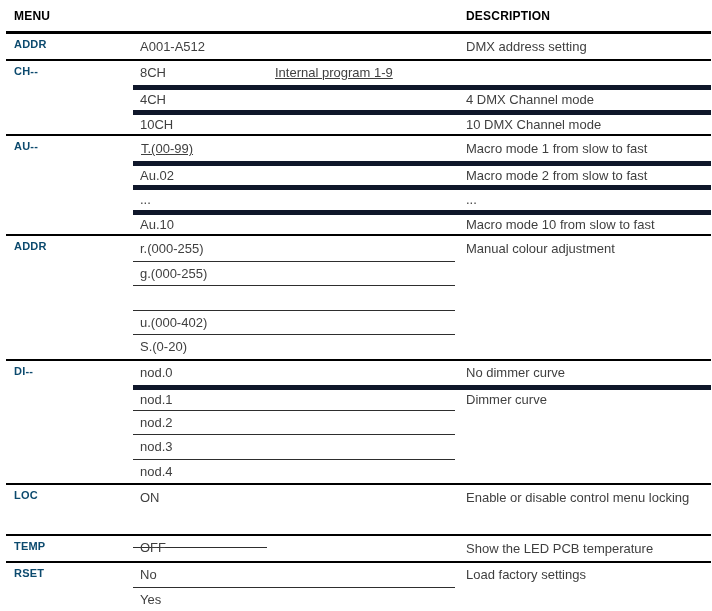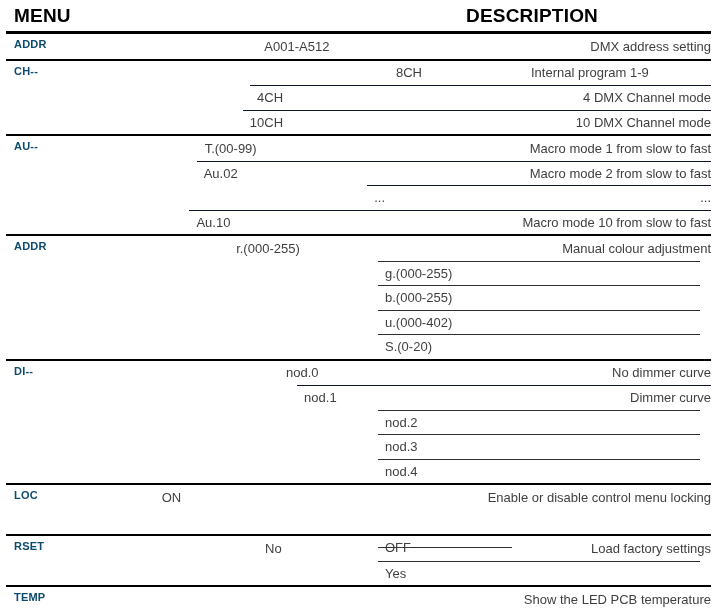--- a/index.html
+++ b/index.html
@@ -1,35 +1,35 @@
 <!DOCTYPE html>
 <html><head>
 <meta charset="utf-8">
 <style>
   html,body{margin:0;padding:0;background:#ffffff;}
   body{width:712px;height:611px;overflow:hidden;
        font-family:"Liberation Sans","DejaVu Sans",sans-serif;
        color:#3f3f3f;font-size:13px;}
   .table{margin-left:6px;width:705px;border-bottom:2px solid #000;}
   .hdr{display:flex;height:31px;border-bottom:3px solid #000;align-items:center;}
-  .hdr .h{font-weight:700;color:#000;font-size:19px;letter-spacing:.2px;}
+  .hdr .h{font-weight:700;color:#000;font-size:12px;letter-spacing:.2px;}
   .c1{width:127px;box-sizing:border-box;padding-left:8px;}
   .c4pad{padding-left:11px;}
   .section{display:flex;border-top:2px solid #000;}
   .section.first{border-top:none;}
   .menu-cell{width:127px;box-sizing:border-box;padding-left:8px;padding-top:4px;
              font-weight:700;color:#0c4a6e;font-size:11px;letter-spacing:.2px;}
-  .rows{flex:1;display:flex;flex-direction:column;align-items:flex-end;}
+  .rows{flex:1;display:flex;flex-direction:column;}
   .subrow{display:flex;align-items:stretch;height:24.5px;box-sizing:border-box;}
   .mid{display:flex;width:322px;box-sizing:border-box;}
   .val{width:134px;box-sizing:border-box;padding-left:7px;display:flex;align-items:center;}
-  .note{flex:1;box-sizing:border-box;padding-left:8px;display:flex;align-items:center;}
+  .note{flex:1;box-sizing:border-box;padding-left:8px;display:flex;align-items:center;text-decoration:underline;}
   .desc{flex:1;box-sizing:border-box;padding-left:11px;display:flex;align-items:center;}
-  .div-full{border-top:1px solid #0f172a;}
-  .div-mid .mid{border-top:1px solid #2e2e2e;margin-left:10px;}
+  .div-full{border-top:5px solid #0f172a;}
+  .div-mid .mid{border-top:1px solid #2e2e2e;}
   .div-short .val{border-top:1px solid #2e2e2e;margin-top:37px;}
 </style>
 </head>
 <body>
 
 <div class="table">
 
   <div class="hdr">
     <div class="c1 h">MENU</div>
     <div style="width:322px"></div>
@@ -120,21 +120,20 @@
       </div>
       <div class="subrow div-mid">
         <div class="mid">
           <div class="val">g.(000-255)</div>
           <div class="note"></div>
         </div>
         <div class="desc"></div>
       </div>
       <div class="subrow div-mid">
         <div class="mid">
-          <div class="val">b.(000-255)</div>
           <div class="note"></div>
         </div>
         <div class="desc"></div>
       </div>
       <div class="subrow div-mid">
         <div class="mid">
           <div class="val">u.(000-402)</div>
           <div class="note"></div>
         </div>
         <div class="desc"></div>
@@ -204,45 +203,45 @@
         <div class="mid">
           <div class="val">OFF</div>
           <div class="note"></div>
         </div>
         <div class="desc"></div>
       </div>
     </div>
   </div>
 
   <div class="section">
+    <div class="menu-cell">TEMP</div>
+    <div class="rows">
+      <div class="subrow">
+        <div class="mid">
+          <div class="val"></div>
+          <div class="note"></div>
+        </div>
+        <div class="desc">Show the LED PCB temperature</div>
+      </div>
+    </div>
+  </div>
+
+  <div class="section">
     <div class="menu-cell">RSET</div>
     <div class="rows">
       <div class="subrow">
         <div class="mid">
           <div class="val">No</div>
           <div class="note"></div>
         </div>
         <div class="desc">Load factory settings</div>
       </div>
       <div class="subrow div-mid">
         <div class="mid">
           <div class="val">Yes</div>
           <div class="note"></div>
         </div>
         <div class="desc"></div>
       </div>
     </div>
   </div>
 
-  <div class="section">
-    <div class="menu-cell">TEMP</div>
-    <div class="rows">
-      <div class="subrow">
-        <div class="mid">
-          <div class="val"></div>
-          <div class="note"></div>
-        </div>
-        <div class="desc">Show the LED PCB temperature</div>
-      </div>
-    </div>
-  </div>
-
 </div>
 
 </body></html>

